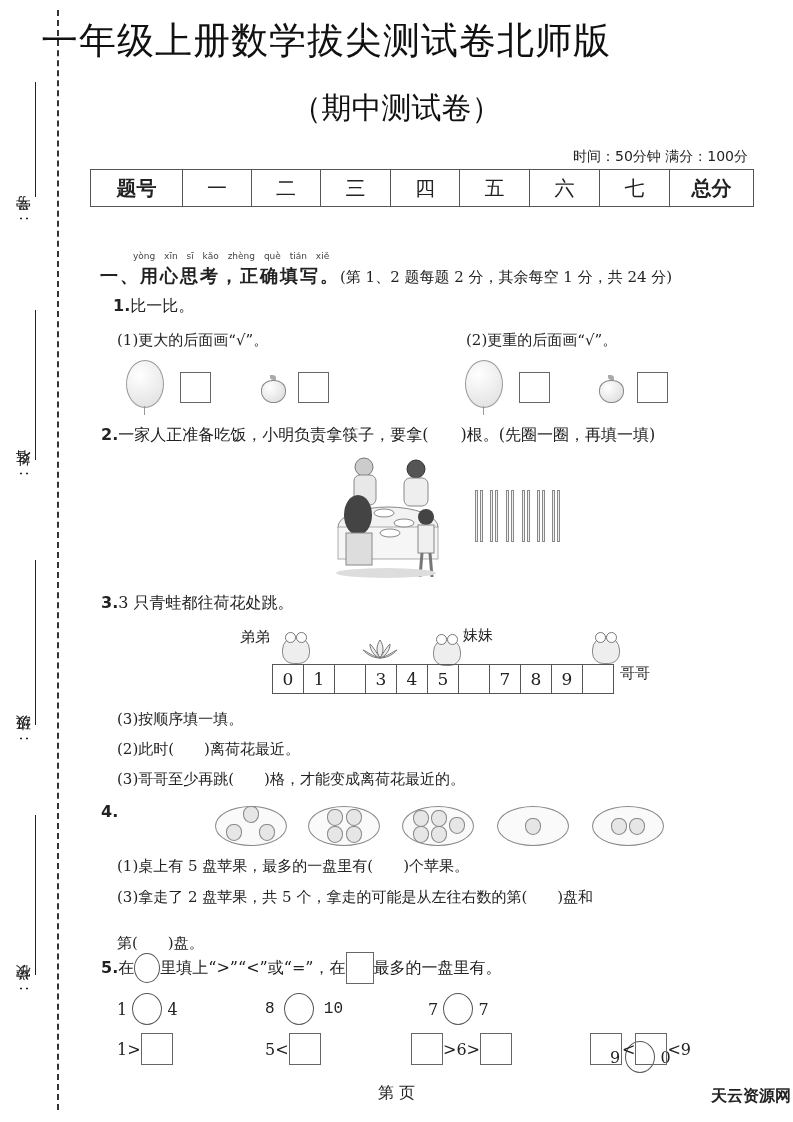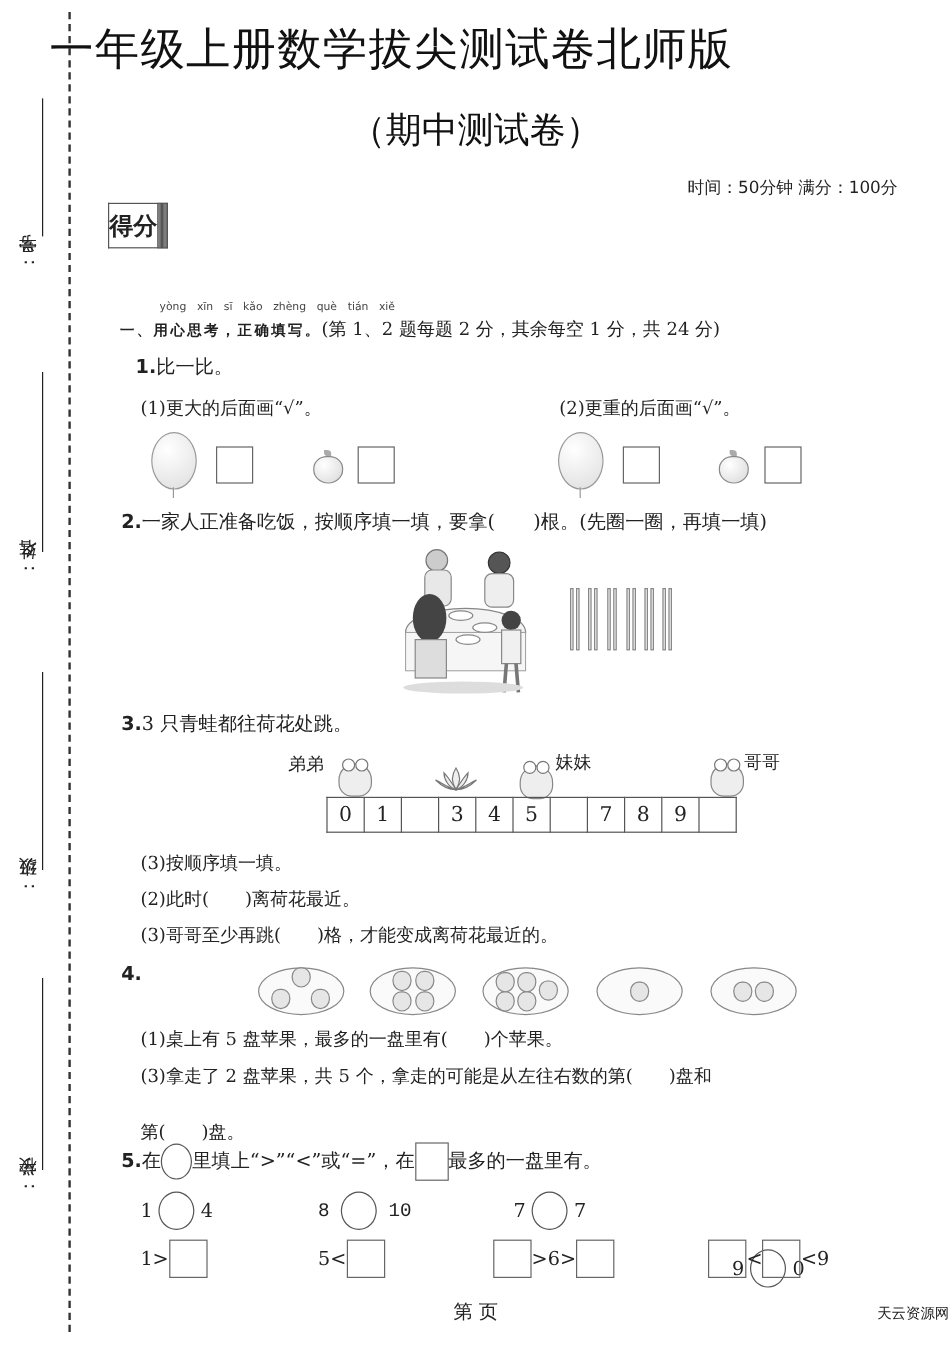--- a/index.html
+++ b/index.html
@@ -18,21 +18,21 @@
   .subtitle{left:0;width:793px;top:88px;text-align:center;font-size:30px;color:#111;
             font-family:"DejaVu Sans","Liberation Sans",sans-serif;}
   .time-info{right:45px;top:148px;font-size:14px;font-family:"DejaVu Sans","Liberation Sans",sans-serif;}
 
   table.score{position:absolute;left:90px;top:169px;border-collapse:collapse;}
   table.score td{border:1.5px solid #555;height:36px;text-align:center;font-size:20px;padding:0;}
   table.score td.hdr{font-family:"DejaVu Sans","Liberation Sans",sans-serif;font-weight:bold;}
 
   .pinyin{left:133px;top:251px;font-size:9px;color:#444;font-family:"DejaVu Sans","Liberation Sans",sans-serif;word-spacing:6px;}
   .sec-title{left:100px;top:264px;font-size:17px;white-space:nowrap;}
-  .sec-title b{font-family:Liberation Mono, monospace;font-size:12px;letter-spacing:2px;}
+  .sec-title b{font-family:Liberation Mono, monospace;font-size:18px;letter-spacing:2px;}
   .sec-title span.note{font-size:15px;}
 
   .q{font-size:16px;white-space:nowrap;}
   .qnum{font-family:"DejaVu Sans","Liberation Sans",sans-serif;font-weight:bold;}
   .sub{font-size:15px;white-space:nowrap;}
 
   .box{position:absolute;border:1.5px solid #666;background:#fff;}
   .balloon{position:absolute;border:1.5px solid #999;border-radius:50%;background:radial-gradient(circle at 35% 30%,#fff,#ddd);}
   .balloon-string{position:absolute;border-left:1px solid #999;}
   .apple{position:absolute;border:1.2px solid #888;border-radius:45% 45% 50% 50%;background:radial-gradient(circle at 35% 30%,#fff,#d8d8d8);}
@@ -52,21 +52,21 @@
 
   .plate{position:absolute;border:1.5px solid #888;border-radius:50%;background:#fafafa;}
   .papple{position:absolute;width:14px;height:15px;border:1.1px solid #888;border-radius:45% 45% 50% 50%;background:#e6e6e6;}
 
   .circ{display:inline-block;width:28px;height:30px;border:1.4px solid #555;border-radius:50%;vertical-align:middle;}
   .sq{display:inline-block;width:30px;height:30px;border:1.4px solid #666;vertical-align:middle;}
   .cmp{position:absolute;font-size:16px;white-space:nowrap;}
   .cmp span{vertical-align:middle;}
 
   .footer{left:0;width:793px;top:1083px;text-align:center;font-size:16px;font-family:"DejaVu Sans","Liberation Sans",sans-serif;}
-  .brand{right:2px;top:1086px;font-size:12px;font-weight:normal;font-family:"DejaVu Sans","Liberation Sans",sans-serif;}
+  .brand{right:2px;top:1086px;font-size:16px;font-weight:bold;font-family:"DejaVu Sans","Liberation Sans",sans-serif;}
 </style>
 </head>
 <body>
 
 <div class="dash-line"></div>
 
 <div>
   <div class="margin-underline" style="top:82px;height:115px;"></div>
   <div class="margin-label" style="top:215px;">学号:</div>
 </div>
@@ -82,30 +82,30 @@
   <div class="margin-underline" style="top:815px;height:160px;"></div>
   <div class="margin-label" style="top:985px;">学校:</div>
 </div>
 
 <div class="abs title">一年级上册数学拔尖测试卷北师版</div>
 <div class="abs subtitle">（期中测试卷）</div>
 <div class="abs time-info">时间：50分钟  满分：100分</div>
 
 <table class="score">
   <tbody>
-  <tr>
-    <td class="hdr">得分</td>
-    <td></td>
-    <td></td>
-    <td></td>
-    <td></td>
-    <td></td>
-    <td></td>
-    <td></td>
-    <td></td>
+      <tr>
+    <td class="hdr" style="width:91px;">题号</td>
+    <td style="width:68px;">一</td>
+    <td style="width:68px;">二</td>
+    <td style="width:69px;">三</td>
+    <td style="width:68px;">四</td>
+    <td style="width:69px;">五</td>
+    <td style="width:69px;">六</td>
+    <td style="width:69px;">七</td>
+    <td class="hdr" style="width:83px;">总分</td>
   </tr>
 </tbody>
   </table>
 
 <div class="abs pinyin">yòng xīn  sī kǎo  zhèng què tián xiě</div>
 <div class="abs sec-title">
   <b>一、用心思考，正确填写。</b><span class="note">(第 1、2 题每题 2 分，其余每空 1 分，共 24 分)</span>
 </div>
 
 <div class="abs q" style="left:113px;top:296px;">
@@ -122,21 +122,21 @@
 <div class="box" style="left:298px;top:372px;width:29px;height:29px;"></div>
 
 <div class="balloon" style="left:465px;top:360px;width:36px;height:46px;"></div>
 <div class="balloon-string" style="left:483px;top:406px;height:9px;"></div>
 <div class="box" style="left:519px;top:372px;width:29px;height:29px;"></div>
 <div class="apple" style="left:599px;top:380px;width:23px;height:21px;"></div>
 <div class="apple-stem" style="left:608px;top:375px;"></div>
 <div class="box" style="left:637px;top:372px;width:29px;height:29px;"></div>
 
 <div class="abs q" style="left:101px;top:425px;">
-  <span class="qnum">2.</span><span>一家人正准备吃饭，按顺序填一填，要拿(　　)根。(先圈一圈，再填一填)</span>
+  <span class="qnum">2.</span><span>一家人正准备吃饭，小明负责拿筷子，要拿(　　)根。(先圈一圈，再填一填)</span>
 </div>
 
 <svg class="scene" viewBox="0 0 120 125">
   <ellipse cx="62" cy="72" rx="50" ry="20" fill="#f3f3f3" stroke="#888" stroke-width="1"></ellipse>
   <rect x="12" y="72" width="100" height="32" fill="#f6f6f6" stroke="#999" stroke-width="0.8"></rect>
   <circle cx="38" cy="12" r="9" fill="#ccc" stroke="#777"></circle>
   <rect x="28" y="20" width="22" height="30" rx="6" fill="#e8e8e8" stroke="#888"></rect>
   <circle cx="90" cy="14" r="9" fill="#555" stroke="#333"></circle>
   <rect x="78" y="23" width="24" height="28" rx="6" fill="#eee" stroke="#888"></rect>
   <ellipse cx="32" cy="60" rx="14" ry="20" fill="#444"></ellipse>
@@ -187,21 +187,21 @@
 <svg class="lotus" style="left:362px;top:638px;" viewBox="0 0 36 22">
   <path d="M18 2 C14 8 14 14 18 20 C22 14 22 8 18 2Z" fill="#eee" stroke="#777"></path>
   <path d="M8 6 C8 12 12 18 18 20 C14 14 12 10 8 6Z" fill="#eee" stroke="#777"></path>
   <path d="M28 6 C28 12 24 18 18 20 C22 14 24 10 28 6Z" fill="#eee" stroke="#777"></path>
   <path d="M1 12 C5 16 10 20 18 20 C10 18 6 14 1 12Z" fill="#eee" stroke="#777"></path>
   <path d="M35 12 C31 16 26 20 18 20 C26 18 30 14 35 12Z" fill="#eee" stroke="#777"></path>
 </svg>
 <div class="frog" style="left:433px;top:638px;"></div>
 <div class="abs sub" style="left:463px;top:626px;">妹妹</div>
 <div class="frog" style="left:592px;top:636px;"></div>
-<div class="abs sub" style="left:620px;top:626px;">哥哥</div>
+<div class="abs sub" style="left:620px;top:664px;">哥哥</div>
 
 <table class="strip">
   <tbody>
       <tr>
     <td>0</td>
     <td>1</td>
     <td></td>
     <td>3</td>
     <td>4</td>
     <td>5</td>

